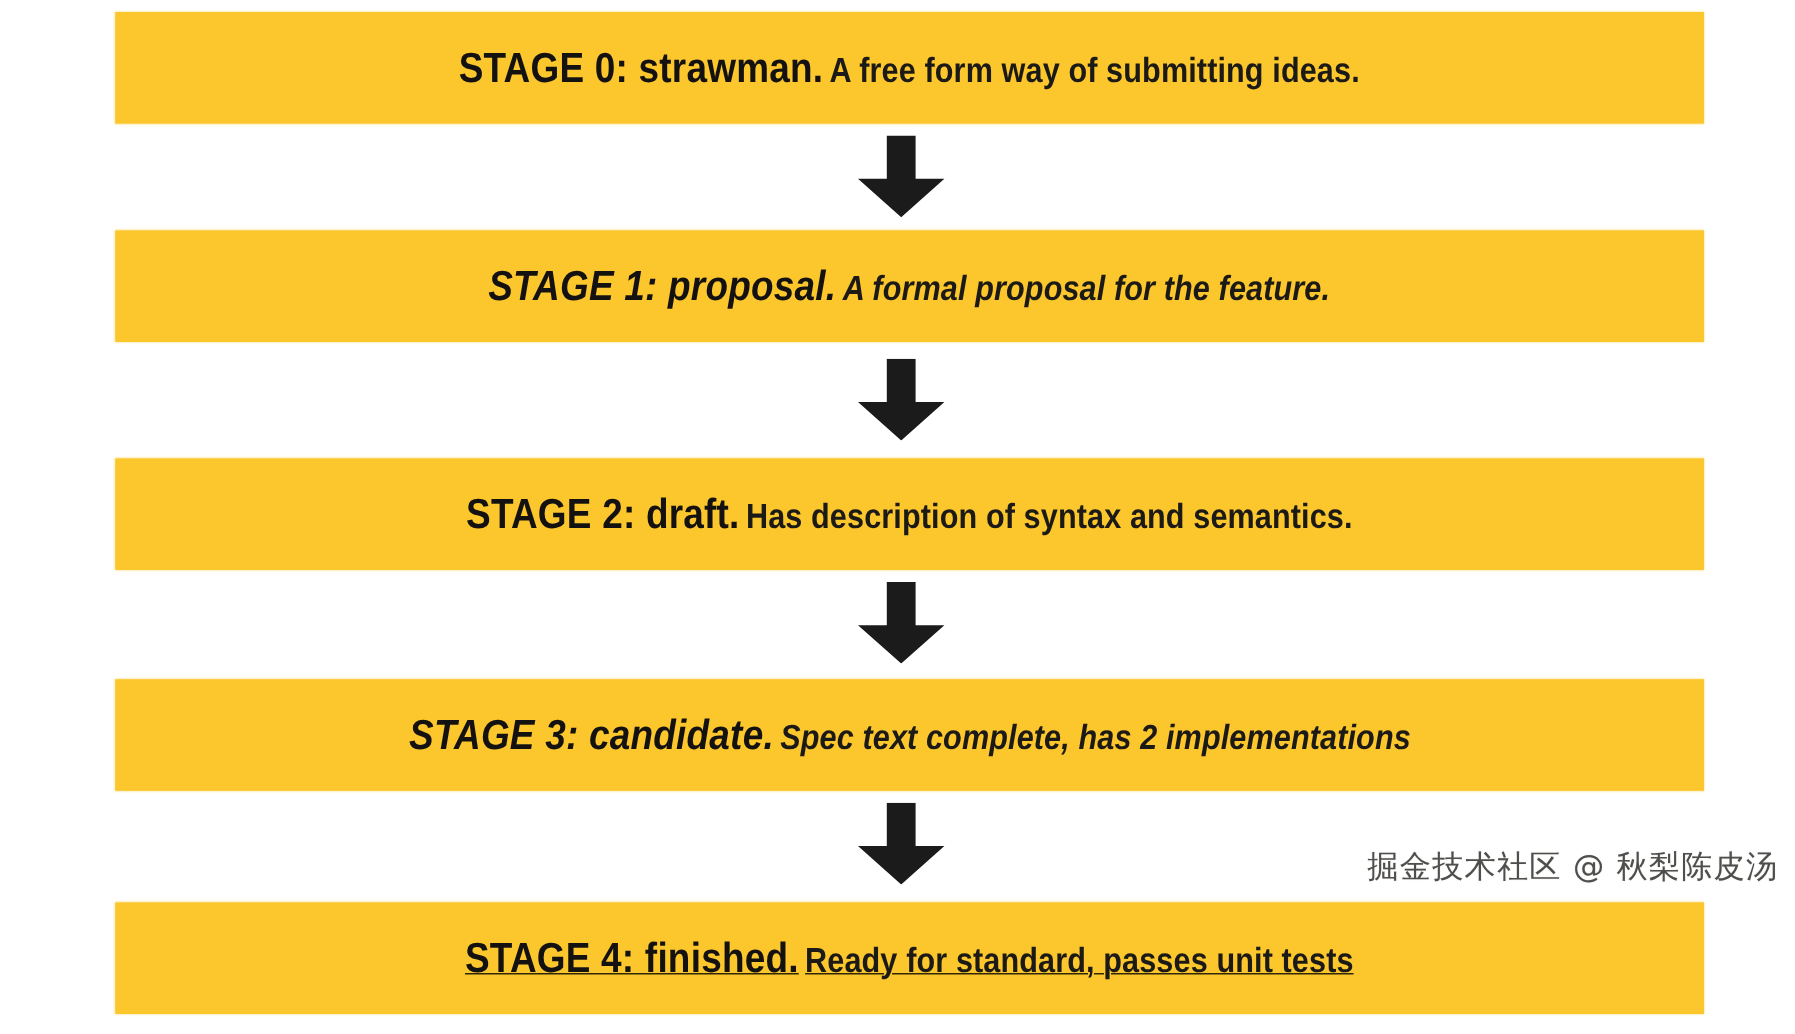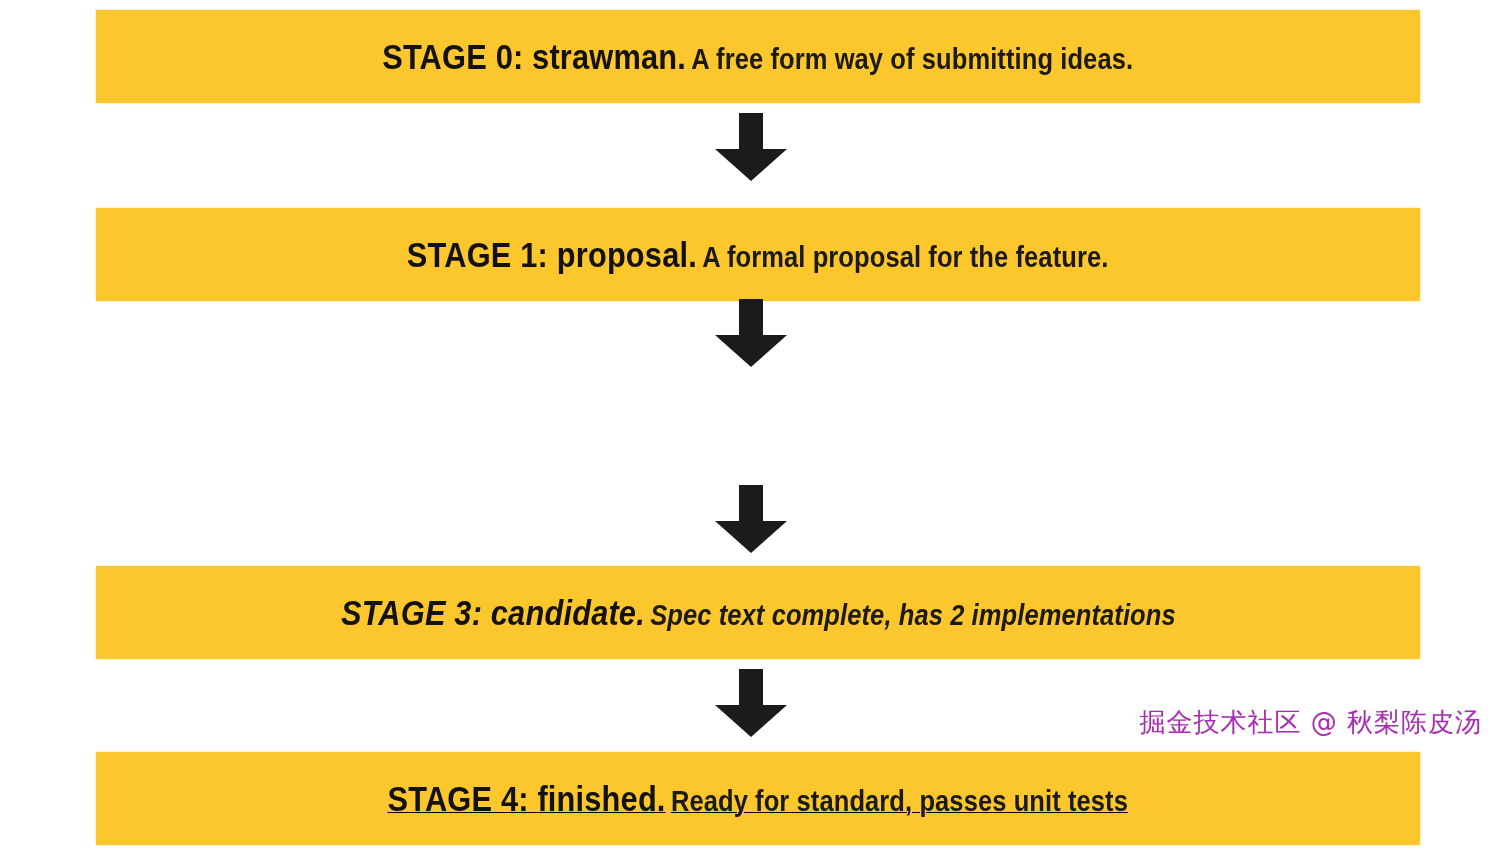--- a/index.html
+++ b/index.html
@@ -62,34 +62,34 @@
   .arrow {
     position: absolute;
     width: 76px;
     height: 68px;
   }
   .arrow svg { display: block; width: 100%; height: 100%; }
 
   
   #row-0 { top: 10px; }
   #arrow-0 { left: 713px; top: 113px; }
-  #row-1 { top: 208px; }
+  #row-1 { top: 192px; font-style: italic; }
   #arrow-1 { left: 713px; top: 299px; }
   #row-2 { top: 382px; }
   #arrow-2 { left: 713px; top: 485px; }
   #row-3 { top: 566px; font-style: italic; }
   #arrow-3 { left: 713px; top: 669px; }
   #row-4 { top: 752px; text-decoration: underline; }
 
   .watermark {
     position: absolute;
     right: 14px;
     bottom: 18px;
     font-size: 26px;
-    color: #a21caf;
+    color: #404040;
     opacity: 0.92;
     letter-spacing: 1px;
     white-space: nowrap;
     text-shadow: 0 0 1px rgba(120,100,40,0.25);
     font-family: "DejaVu Sans", sans-serif;
     pointer-events: none;
   }
 </style>
 </head>
 <body>
@@ -113,20 +113,25 @@
       <span class="stage-title">STAGE 1: proposal.</span><span class="stage-desc">A formal proposal for the feature.</span>
     </span>
   </div>
 
   <div class="arrow" id="arrow-1">
     <svg viewBox="0 0 76 68" xmlns="http://www.w3.org/2000/svg" aria-hidden="true">
       <polygon points="26,0 50,0 50,36 74,36 38,68 2,36 26,36" fill="#1b1b1b"></polygon>
     </svg>
   </div>
 
+  <div class="stage-row" id="row-2">
+    <span class="stage-text">
+      <span class="stage-title">STAGE 2: draft.</span><span class="stage-desc">Has description of syntax and semantics.</span>
+    </span>
+  </div>
 
   <div class="arrow" id="arrow-2">
     <svg viewBox="0 0 76 68" xmlns="http://www.w3.org/2000/svg" aria-hidden="true">
       <polygon points="26,0 50,0 50,36 74,36 38,68 2,36 26,36" fill="#1b1b1b"></polygon>
     </svg>
   </div>
 
   <div class="stage-row" id="row-3">
     <span class="stage-text">
       <span class="stage-title">STAGE 3: candidate.</span><span class="stage-desc">Spec text complete, has 2 implementations</span>

